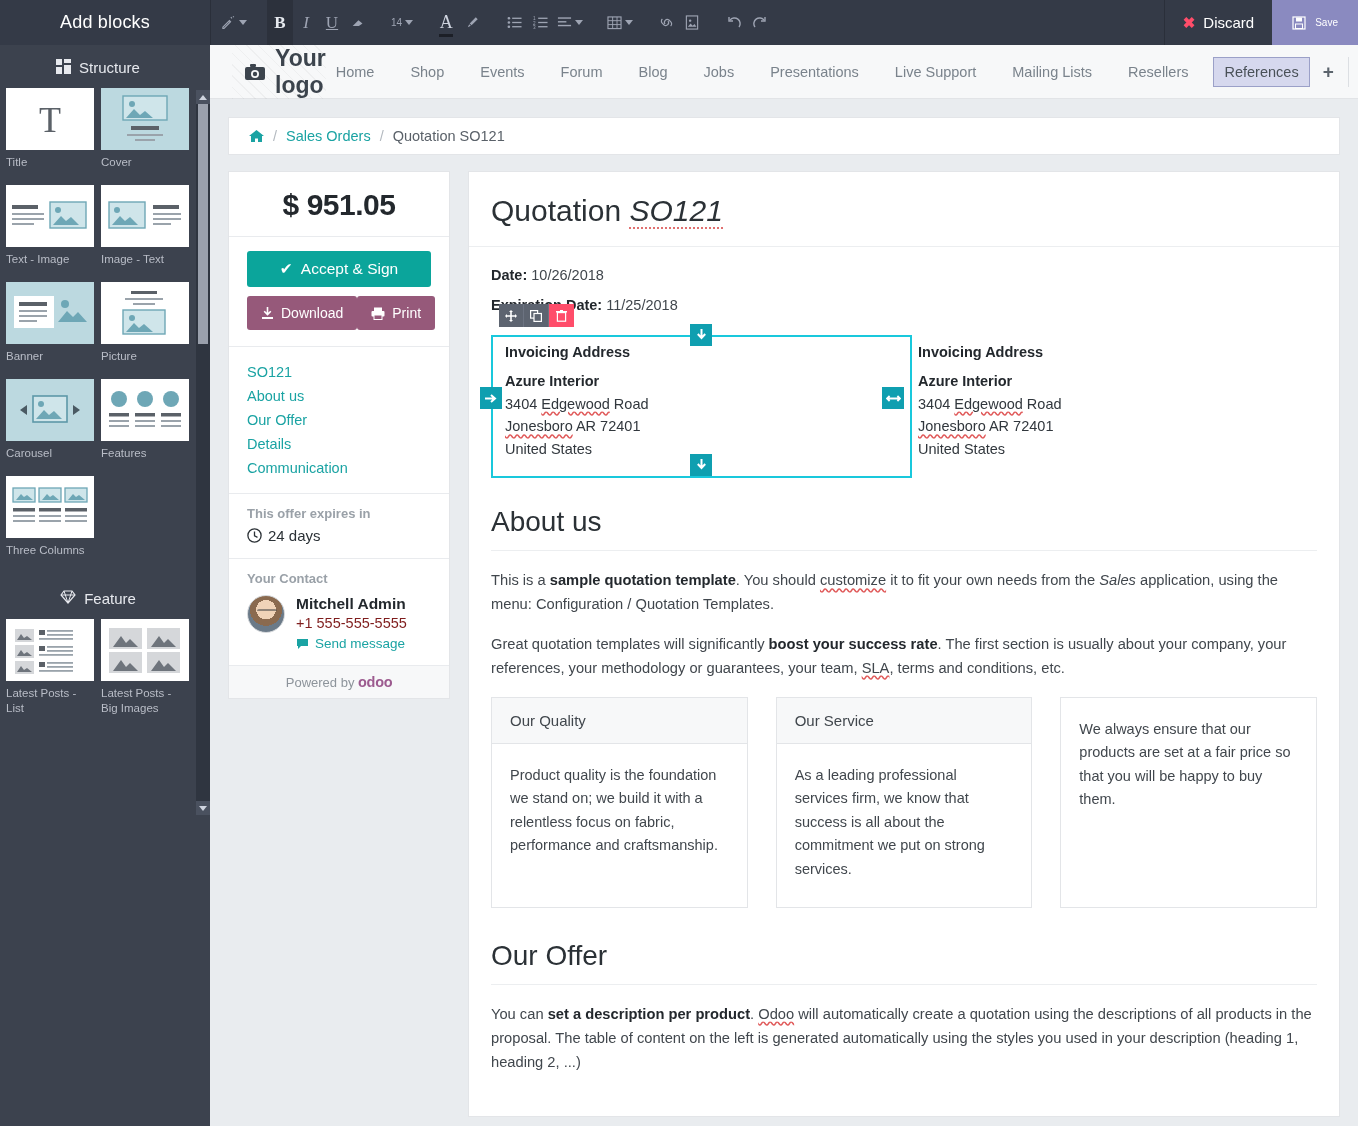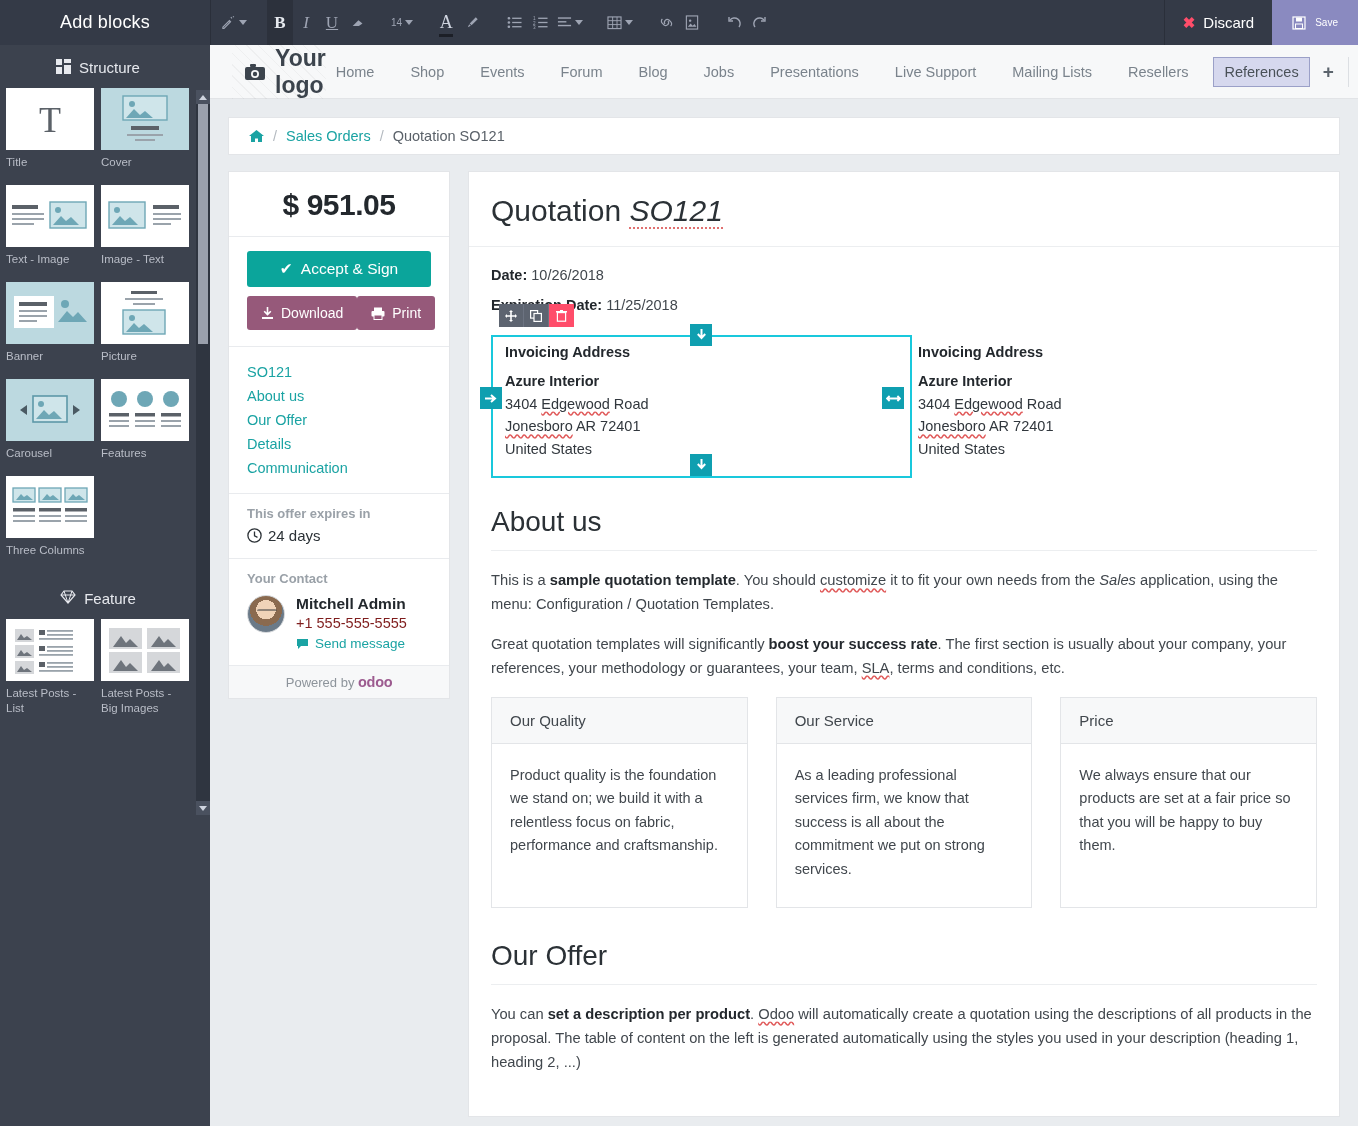--- a/index.html
+++ b/index.html
@@ -827,21 +827,20 @@
           <div id="feature-cards">
             <div class="fcard">
               <div class="fcard-head">Our Quality</div>
               <div class="fcard-body">Product quality is the foundation we stand on; we build it with a relentless focus on fabric, performance and craftsmanship.</div>
             </div>
             <div class="fcard">
               <div class="fcard-head">Our Service</div>
               <div class="fcard-body">As a leading professional services firm, we know that success is all about the commitment we put on strong services.</div>
             </div>
             <div class="fcard">
-              <div class="fcard-head">Price</div>
               <div class="fcard-body">We always ensure that our products are set at a fair price so that you will be happy to buy them.</div>
             </div>
           </div>
 
           <div class="section-h">Our Offer</div>
           <div class="section-rule"></div>
           <div class="para">
             You can <b>set a description per product</b>. <span class="sq-red">Odoo</span> will automatically create a quotation using the descriptions of all products in the proposal. The table of content on the left is generated automatically using the styles you used in your description (heading 1, heading 2, ...)
           </div>
 

